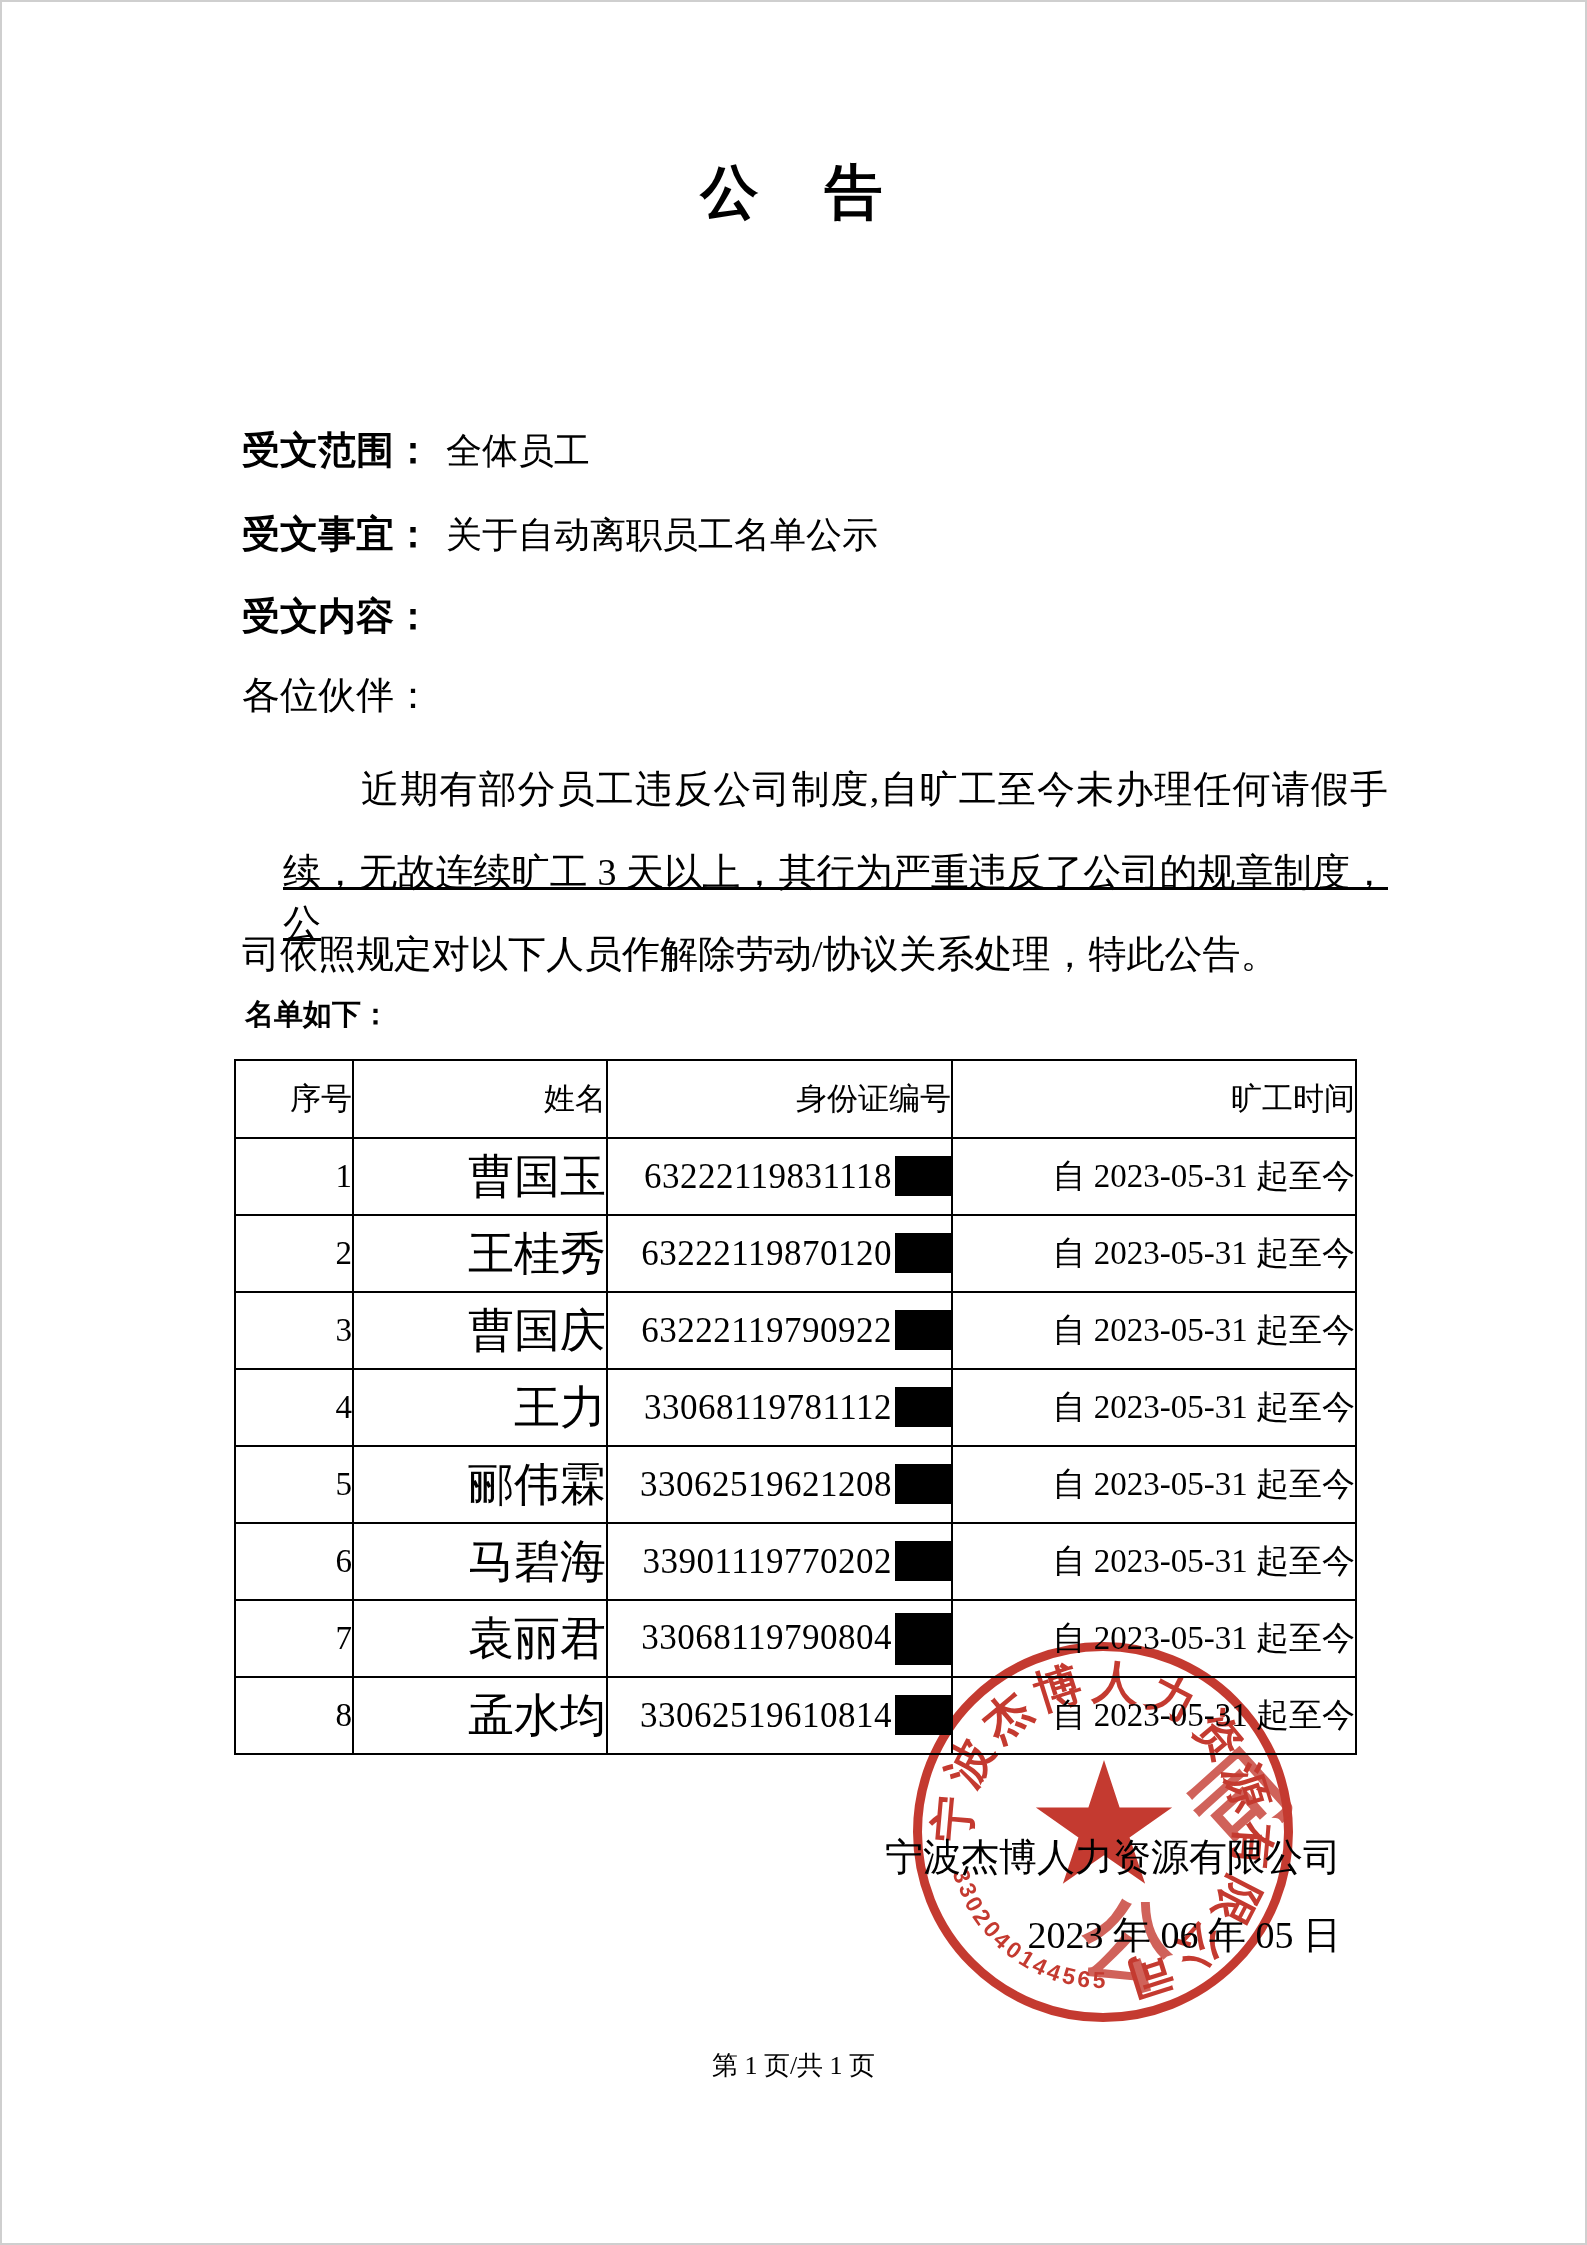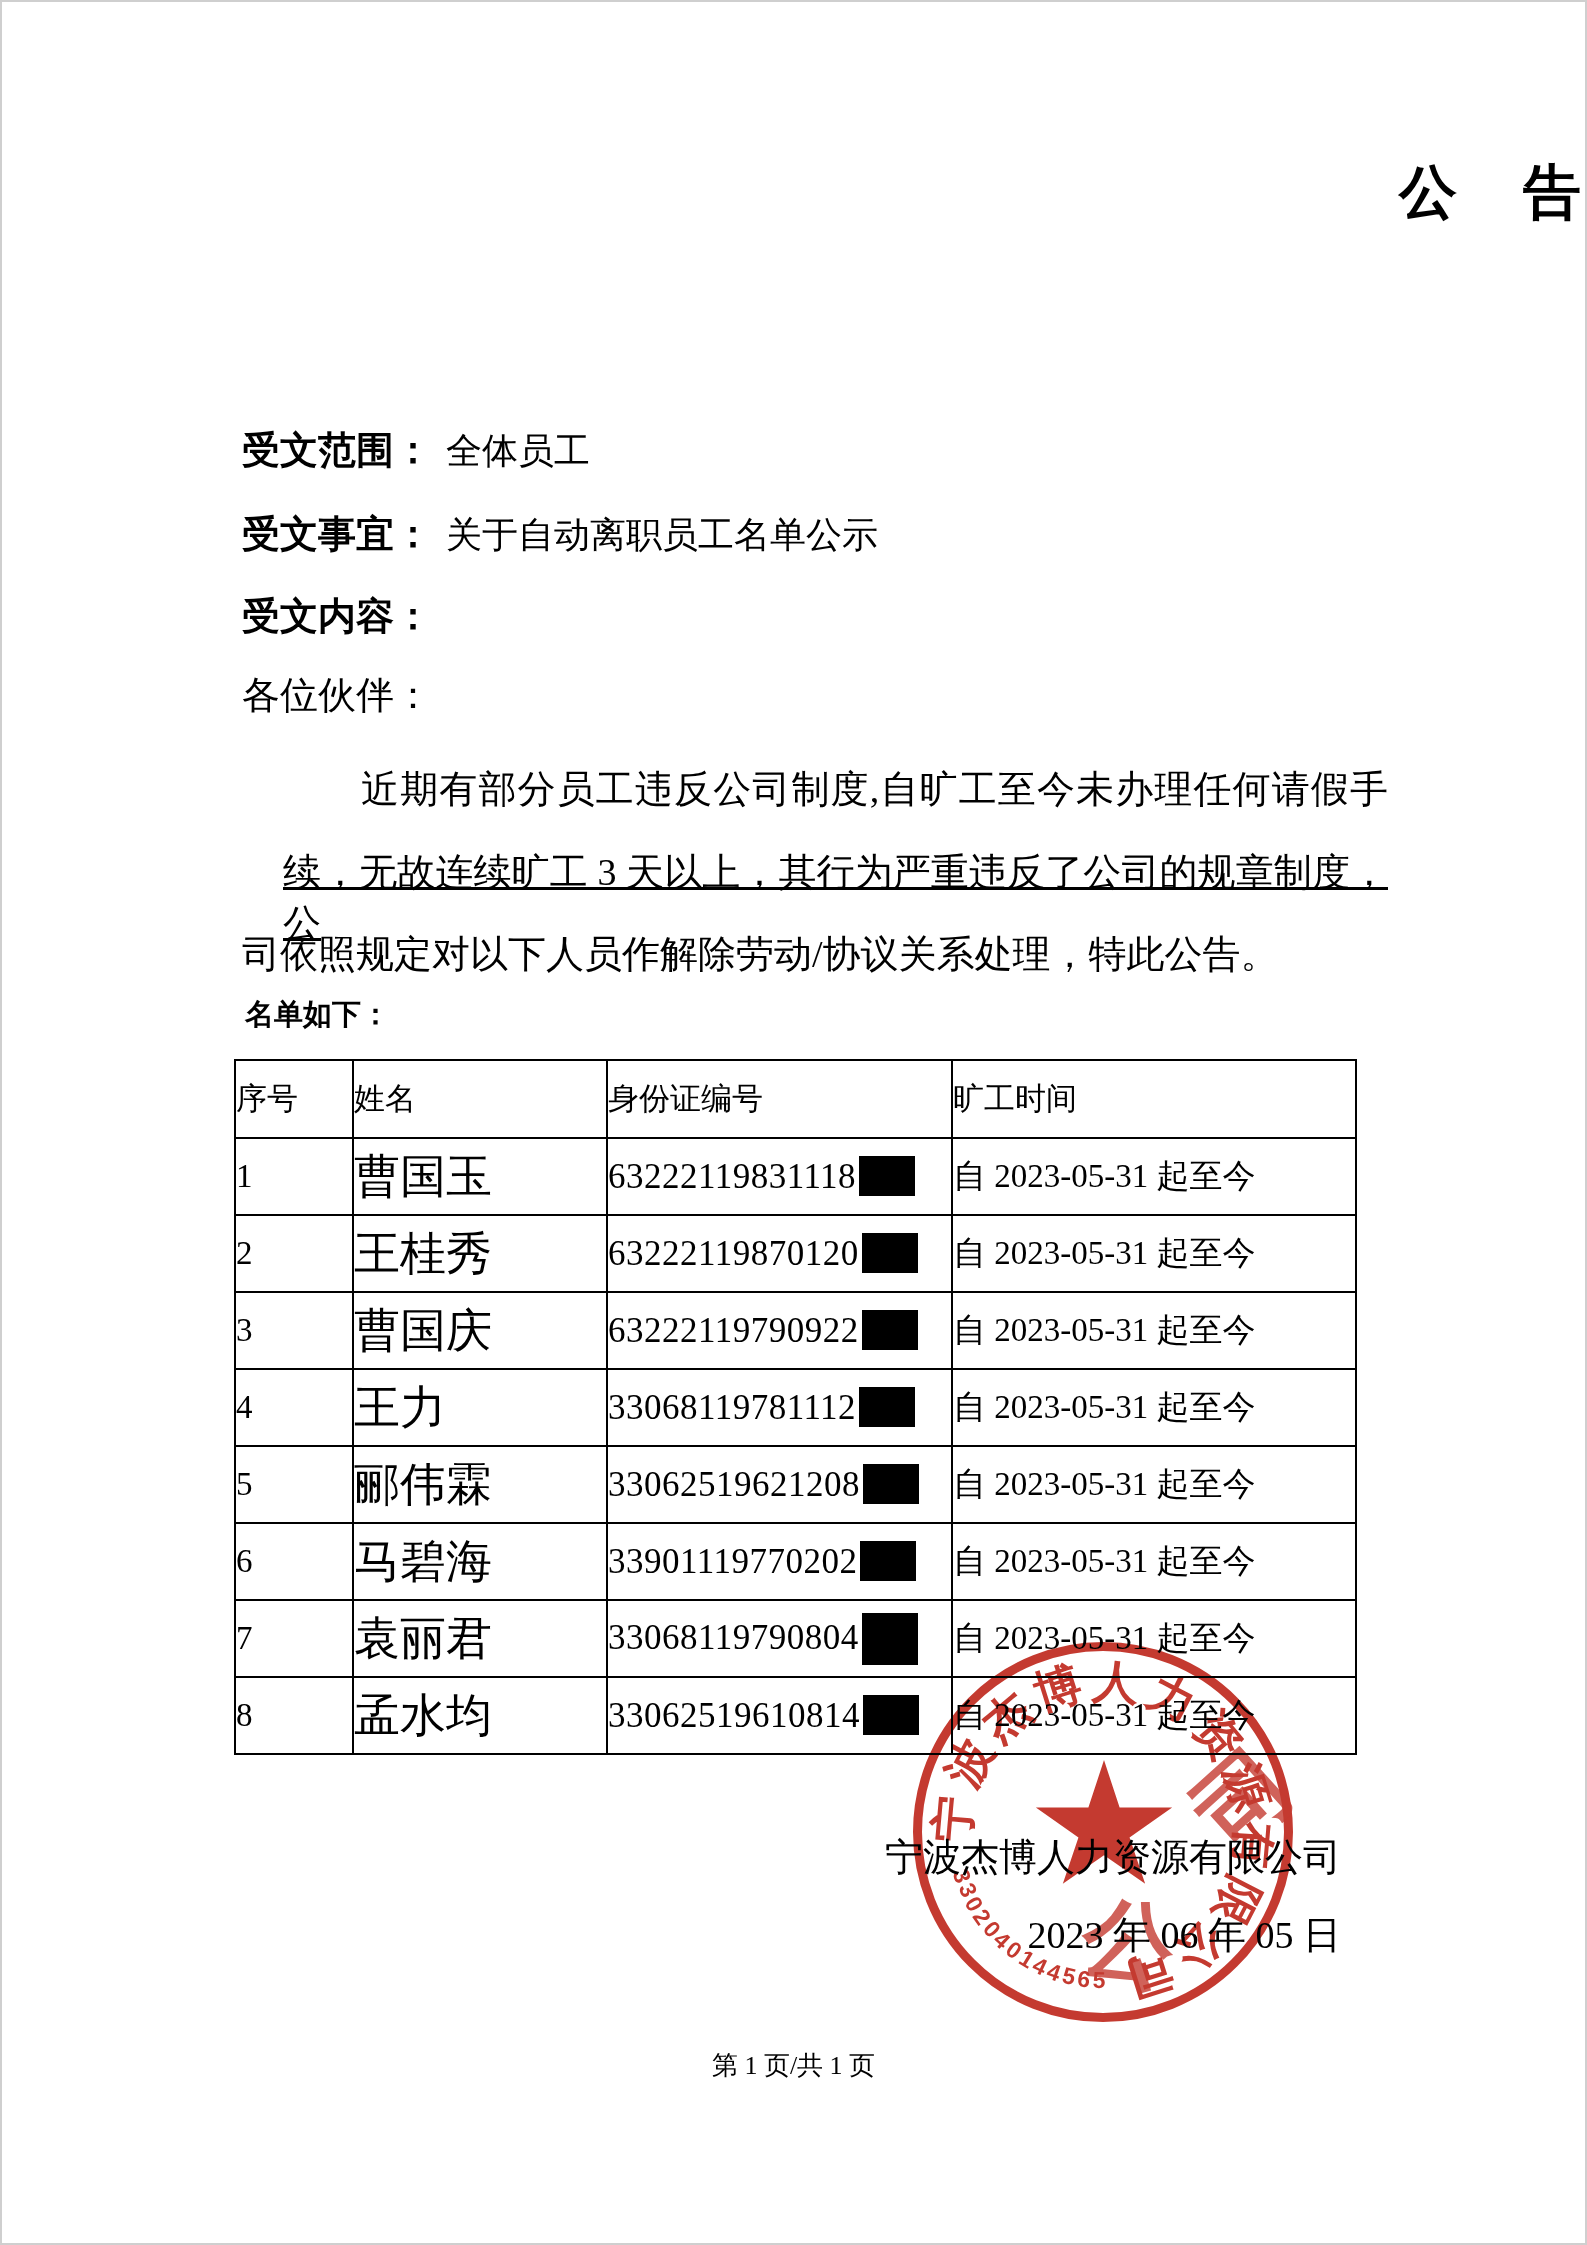--- a/index.html
+++ b/index.html
@@ -2,37 +2,37 @@
 <html><head>
 <meta charset="utf-8">
 <style>
   html,body{margin:0;padding:0;background:#ffffff;}
   .page{
     position:relative;width:1587px;height:2245px;background:#fff;
     font-family:"Liberation Serif","DejaVu Serif",serif;color:#000;
     border:2px solid #cfcfcf;box-sizing:border-box;overflow:hidden;
     --red:#c02b20;
   }
-  .title{position:absolute;top:152px;left:0;width:100%;text-align:right;
+  .title{position:absolute;top:152px;left:0;width:100%;text-align:center;
     font-size:58px;font-weight:bold;letter-spacing:4px;}
   .field{position:absolute;left:240px;font-size:36px;white-space:nowrap;}
   .field .lbl{font-weight:bold;font-size:38px;}
   .field .val{margin-left:14px;}
   .field .val-num{margin-left:55px;font-family:"Liberation Sans","DejaVu Sans",sans-serif;font-size:33px;}
   .f1{top:330px}.f2{top:423px}.f3{top:507px}.f4{top:589px}
   .salutation{position:absolute;left:240px;top:668px;font-size:38px;}
   .para-line{position:absolute;left:240px;width:1105px;font-size:38px;white-space:nowrap;}
   .jl{white-space:normal;text-align:justify;text-align-last:justify;margin-left:41px;}
   .l1{top:762px;padding-left:78px;width:1027px;}
   .l2{top:845px;text-decoration:underline;}
   .l3{top:927px;}
   .list-label{position:absolute;left:243px;top:993px;font-size:29px;font-weight:bold;}
   table.roster{position:absolute;left:232px;top:1057px;width:1121px;
     border-collapse:collapse;table-layout:fixed;}
-  table.roster th,table.roster td{border:2px solid #000;text-align:left;vertical-align:middle;padding:0;}
+  table.roster th,table.roster td{border:2px solid #000;text-align:right;vertical-align:middle;padding:0;}
   table.roster th{height:76px;font-size:31px;font-weight:normal;}
   table.roster td{height:75px;}
   .c-no{font-size:33px;}
   .c-name{font-size:46px;}
   .c-id{font-size:35px;letter-spacing:0.5px;}
   .c-period{font-size:33px;}
   td.raised{vertical-align:top;padding-top:4px;}
   .redact{display:inline-block;width:56px;height:40px;background:#000;vertical-align:-8px;margin-left:3px;}
   td.raised .redact{height:52px;vertical-align:-16px;}
   .company{position:absolute;right:244px;top:1830px;font-size:38px;white-space:nowrap;}

